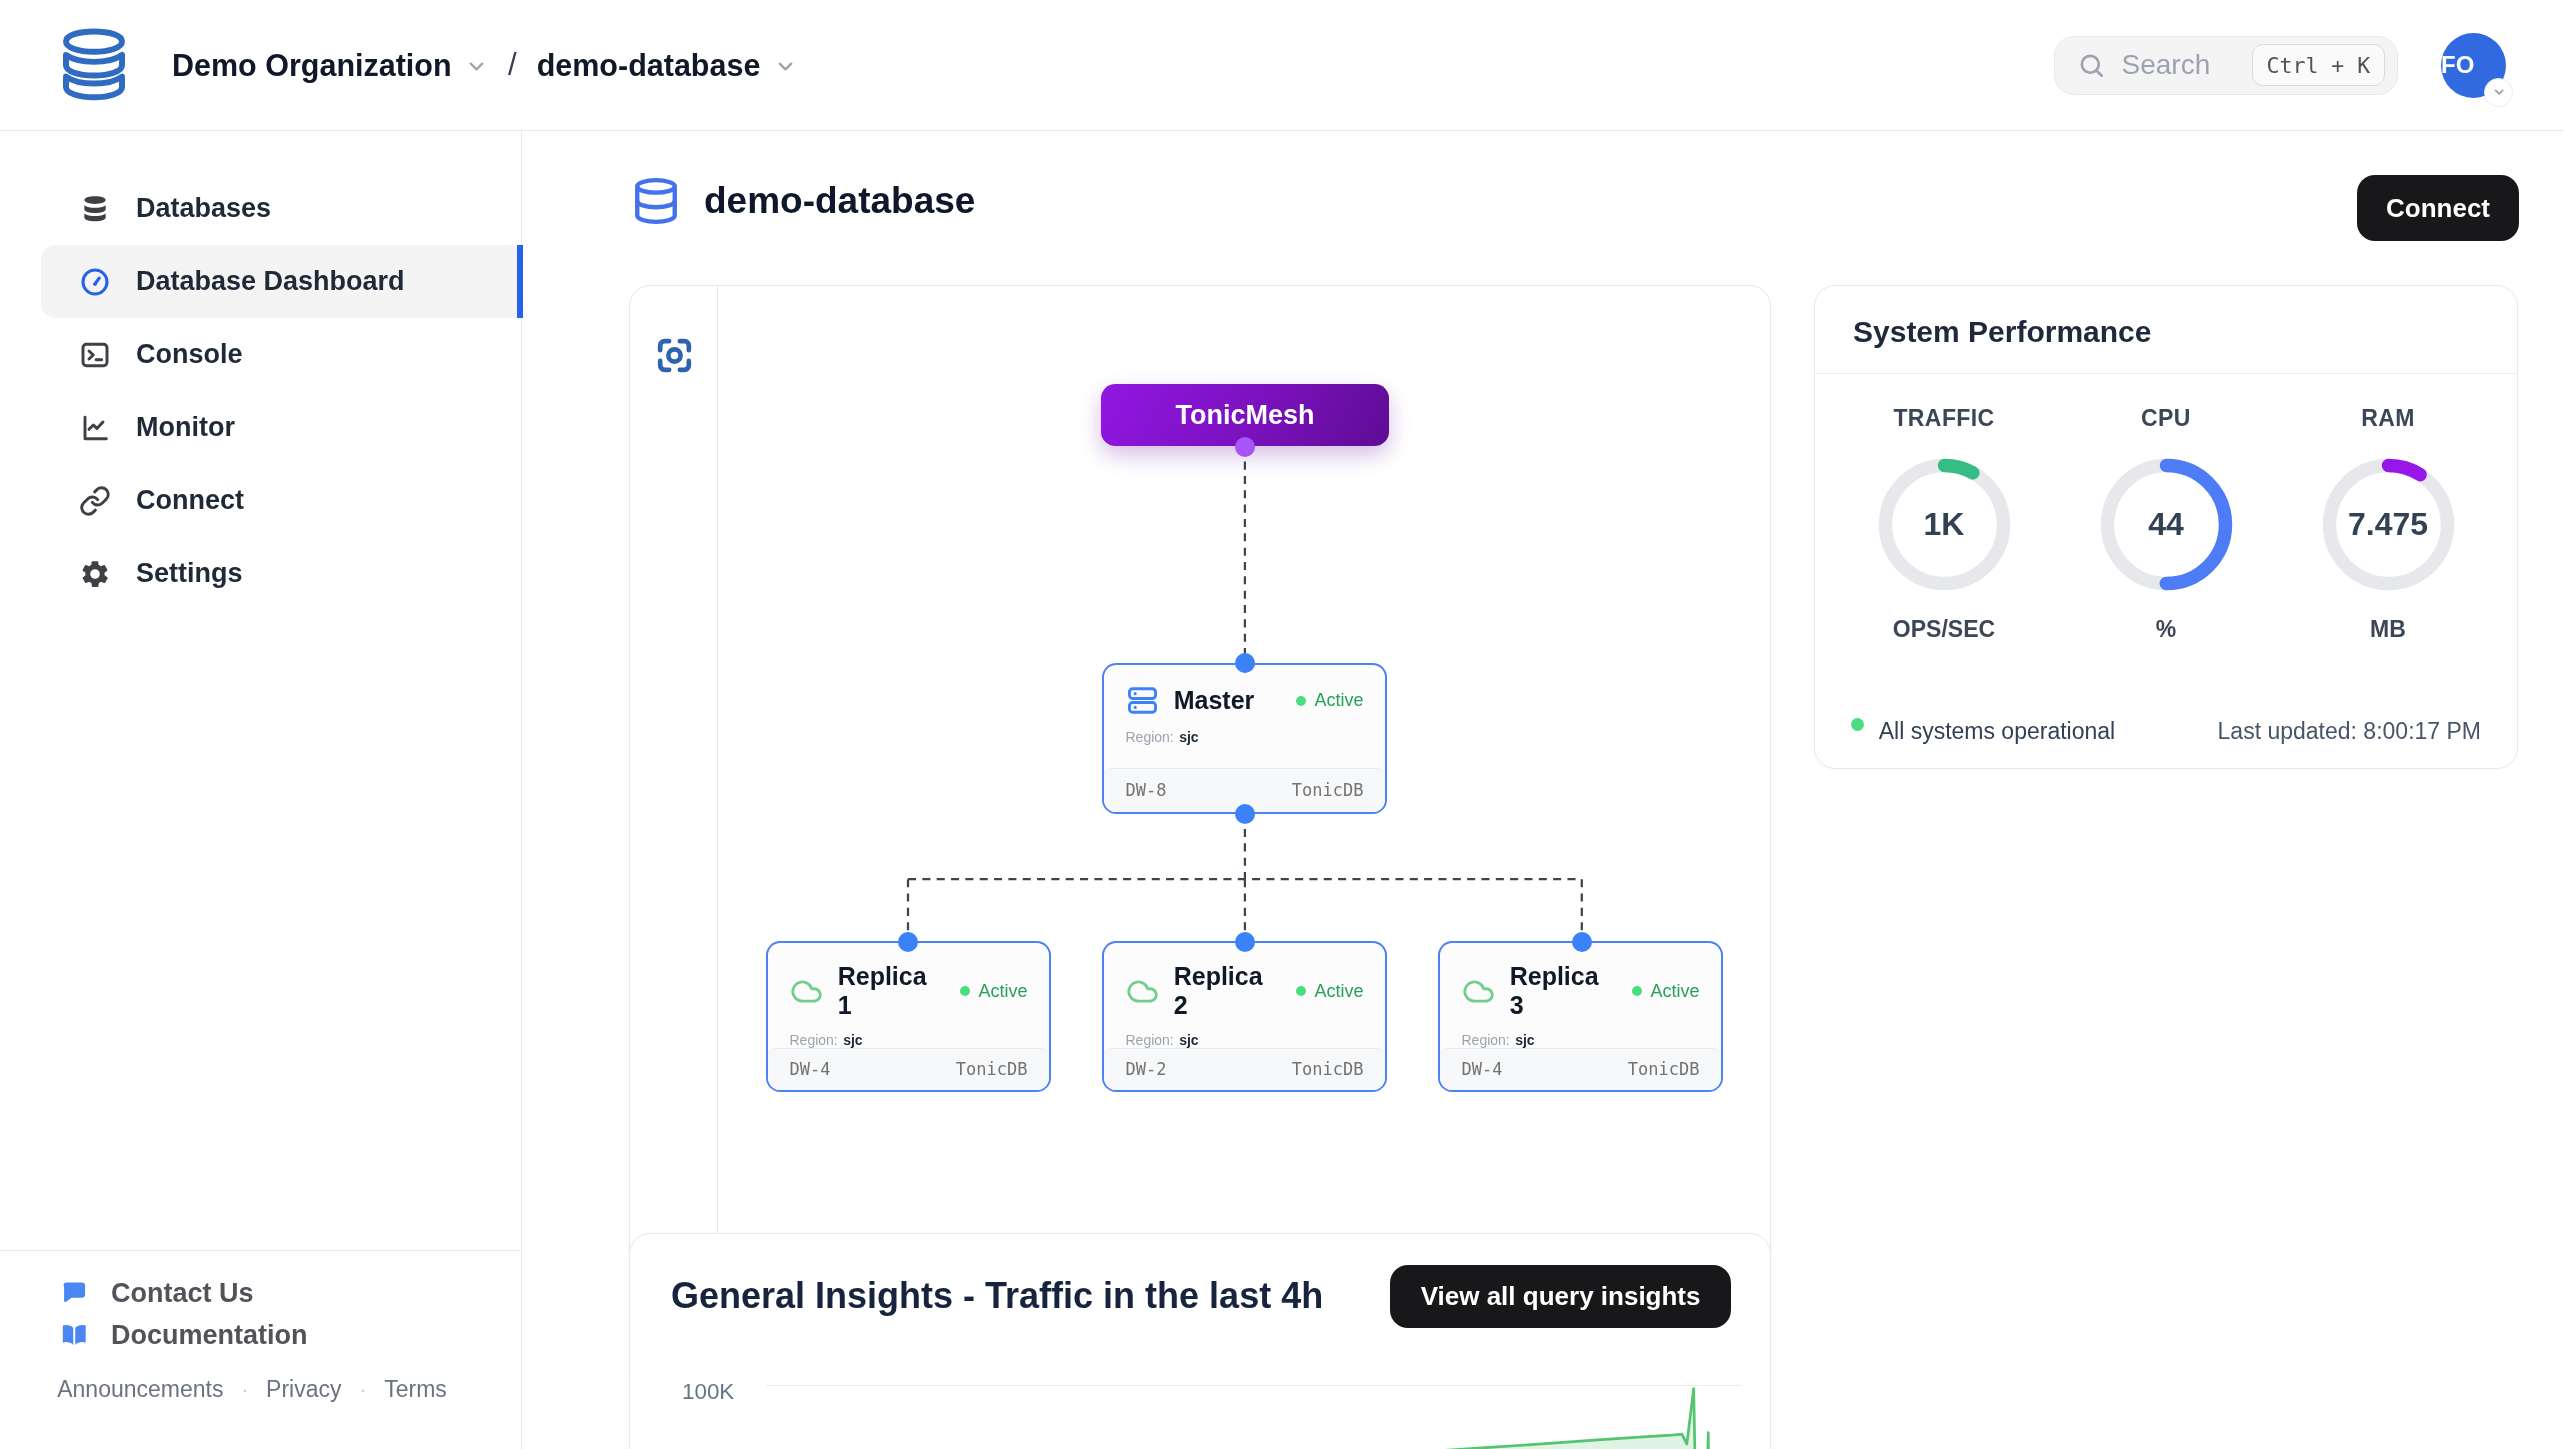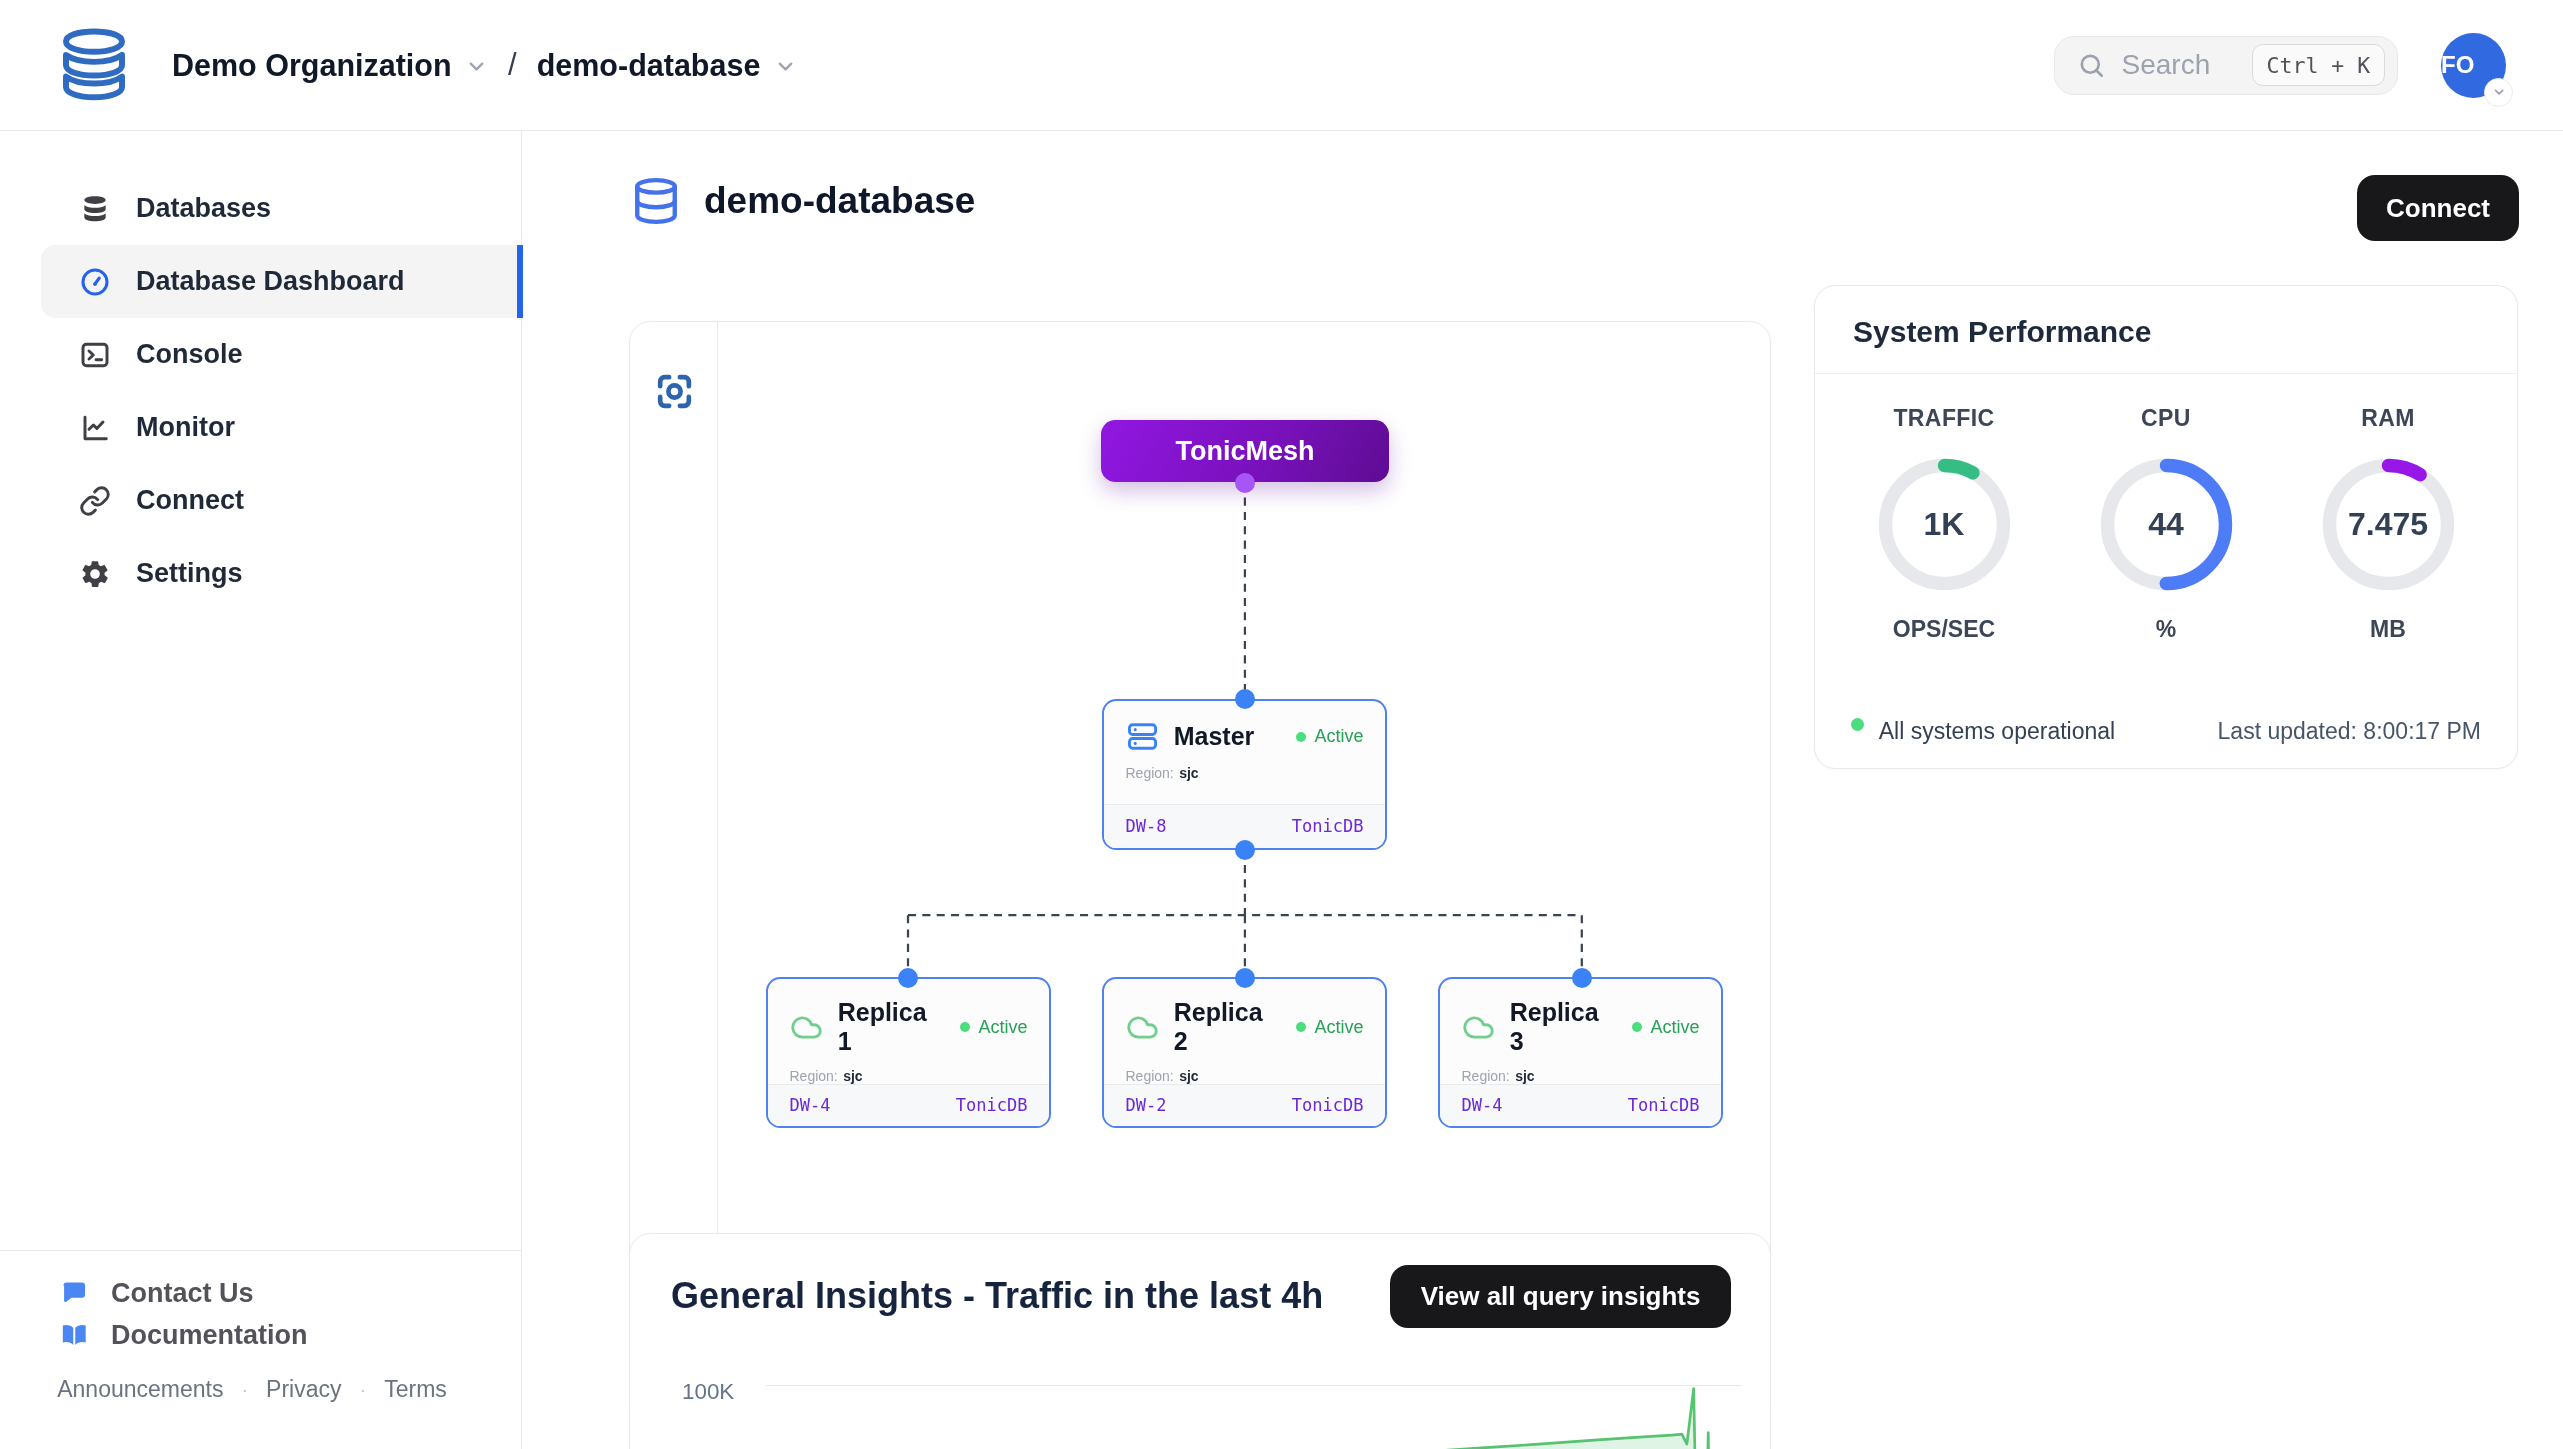--- a/index.html
+++ b/index.html
@@ -61,21 +61,21 @@
                 gap:23px; z-index:5; }
   .page-title .ticon { width:50px; height:50px; color:#4472ea; }
   .page-title .tlabel { font-size:37px; font-weight:700; color:#0f172a; }
   .connect-btn { position:absolute; left:2357px; top:175px; width:162px; height:66px;
                  background:#18181b; color:#fff; font-size:26px; font-weight:600;
                  border:none; border-radius:18px; z-index:5; }
 
   
   .flow-panel { position:absolute; left:629px; top:285px; width:1142px; height:1103px;
                 background:#fff; border:1.8px solid #e8e9eb; border-radius:21.5px;
-                box-shadow:0 0.9px 2.7px rgba(0,0,0,.03);margin-top:36px; }
+                box-shadow:0 0.9px 2.7px rgba(0,0,0,.03); }
   .flow-toolcol { position:absolute; left:0; top:0; bottom:0; width:88px;
                   border-right:1.8px solid #e8e9eb; border-radius:21.5px 0 0 21.5px; }
   .focus-btn { position:absolute; left:21.5px; top:48px; width:45px; height:45px;
                background:none; border:none; color:#2d64ad; }
   .focus-btn svg { width:43px; height:43px; }
   .edges { position:absolute; left:0; top:0; width:1142px; height:896px; pointer-events:none; }
   .edges path { stroke:#3b4552; stroke-width:2.5; stroke-dasharray:9 7; fill:none; }
   .handle { position:absolute; width:20px; height:20px; border-radius:50%; background:#3b82f6;
             transform:translate(-50%,-50%); z-index:4; cursor:crosshair; }
   .handle.purple { background:#a855f7; }
@@ -90,21 +90,21 @@
   .node-head .dicon { width:33px; height:33px; flex:none; }
   .dicon.blue { color:#3b82f6; } .dicon.green { color:#71cf8b; }
   .node-title { font-size:25px; font-weight:700; color:#111827; }
   .status { display:flex; align-items:center; gap:8px; margin-left:auto; }
   .status-dot { width:10px; height:10px; border-radius:50%; background:#4ade80; }
   .status-text { font-size:18px; color:#27a156; font-weight:500; }
   .node-region { padding:11.7px 21.5px 0; font-size:14px; color:#9ca3af; }
   .node-region b { color:#1f2937; font-weight:600; margin-left:5.4px; }
   .node-foot { margin-top:auto; border-top:1.8px solid #e8eaee; background:#f7f8f9;
                display:flex; justify-content:space-between; padding:10.8px 21.5px 12.5px;
-               font-family:"DejaVu Sans Mono",monospace; font-size:17px; color:#6d28d9; }
+               font-family:"DejaVu Sans Mono",monospace; font-size:17px; color:#737373;border-radius:8px; }
   .rf-badge { position:absolute; right:1.8px; bottom:1.8px; background:#fff;
               border:1.8px solid #eef0f2; border-right:none; border-bottom:none;
               border-radius:14.3px 0 18px 0; padding:7.2px 18px 9px; font-size:20.6px;
               color:#9aa1ab; cursor:pointer; }
 
   
   .perf-panel { position:absolute; left:1814px; top:285px; width:704px; height:484px;
                 background:#fff; border:1.8px solid #e8e9eb; border-radius:21.5px;
                 box-shadow:0 0.9px 2.7px rgba(0,0,0,.03); }
   .perf-head { padding:29px 38px 24px; font-size:30px; font-weight:600; color:#1e293b;

